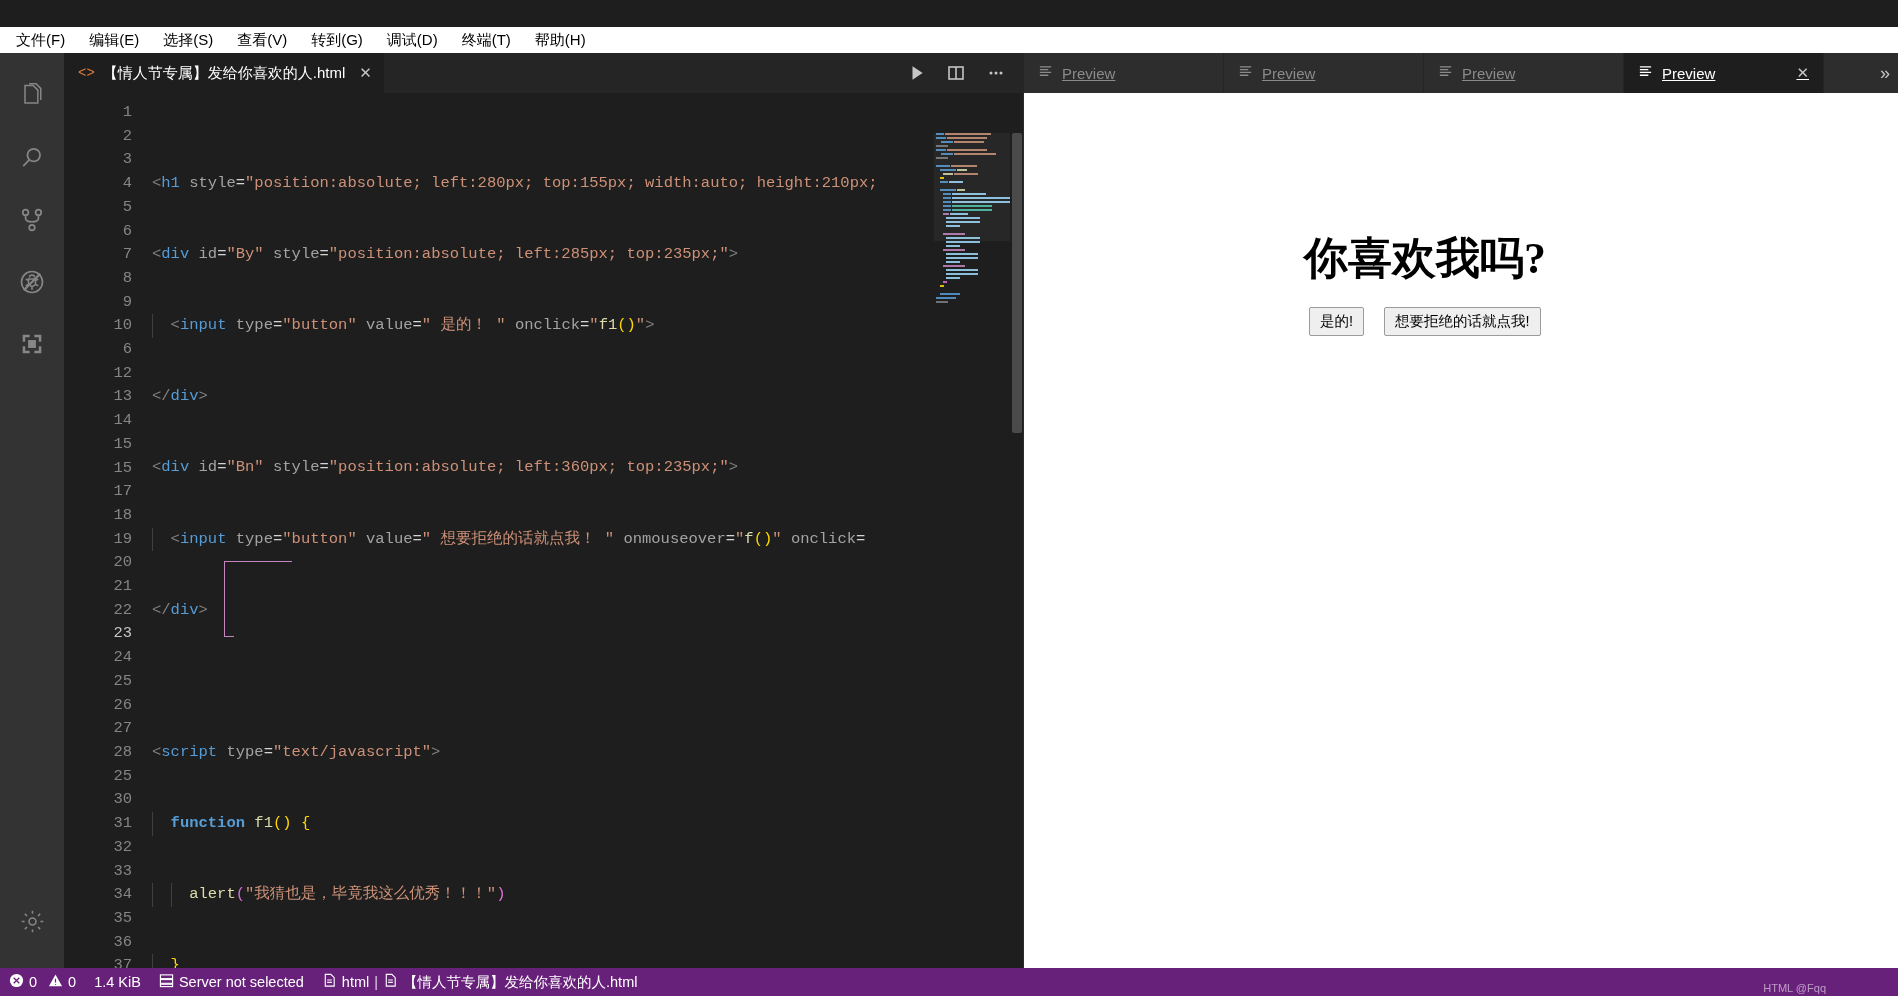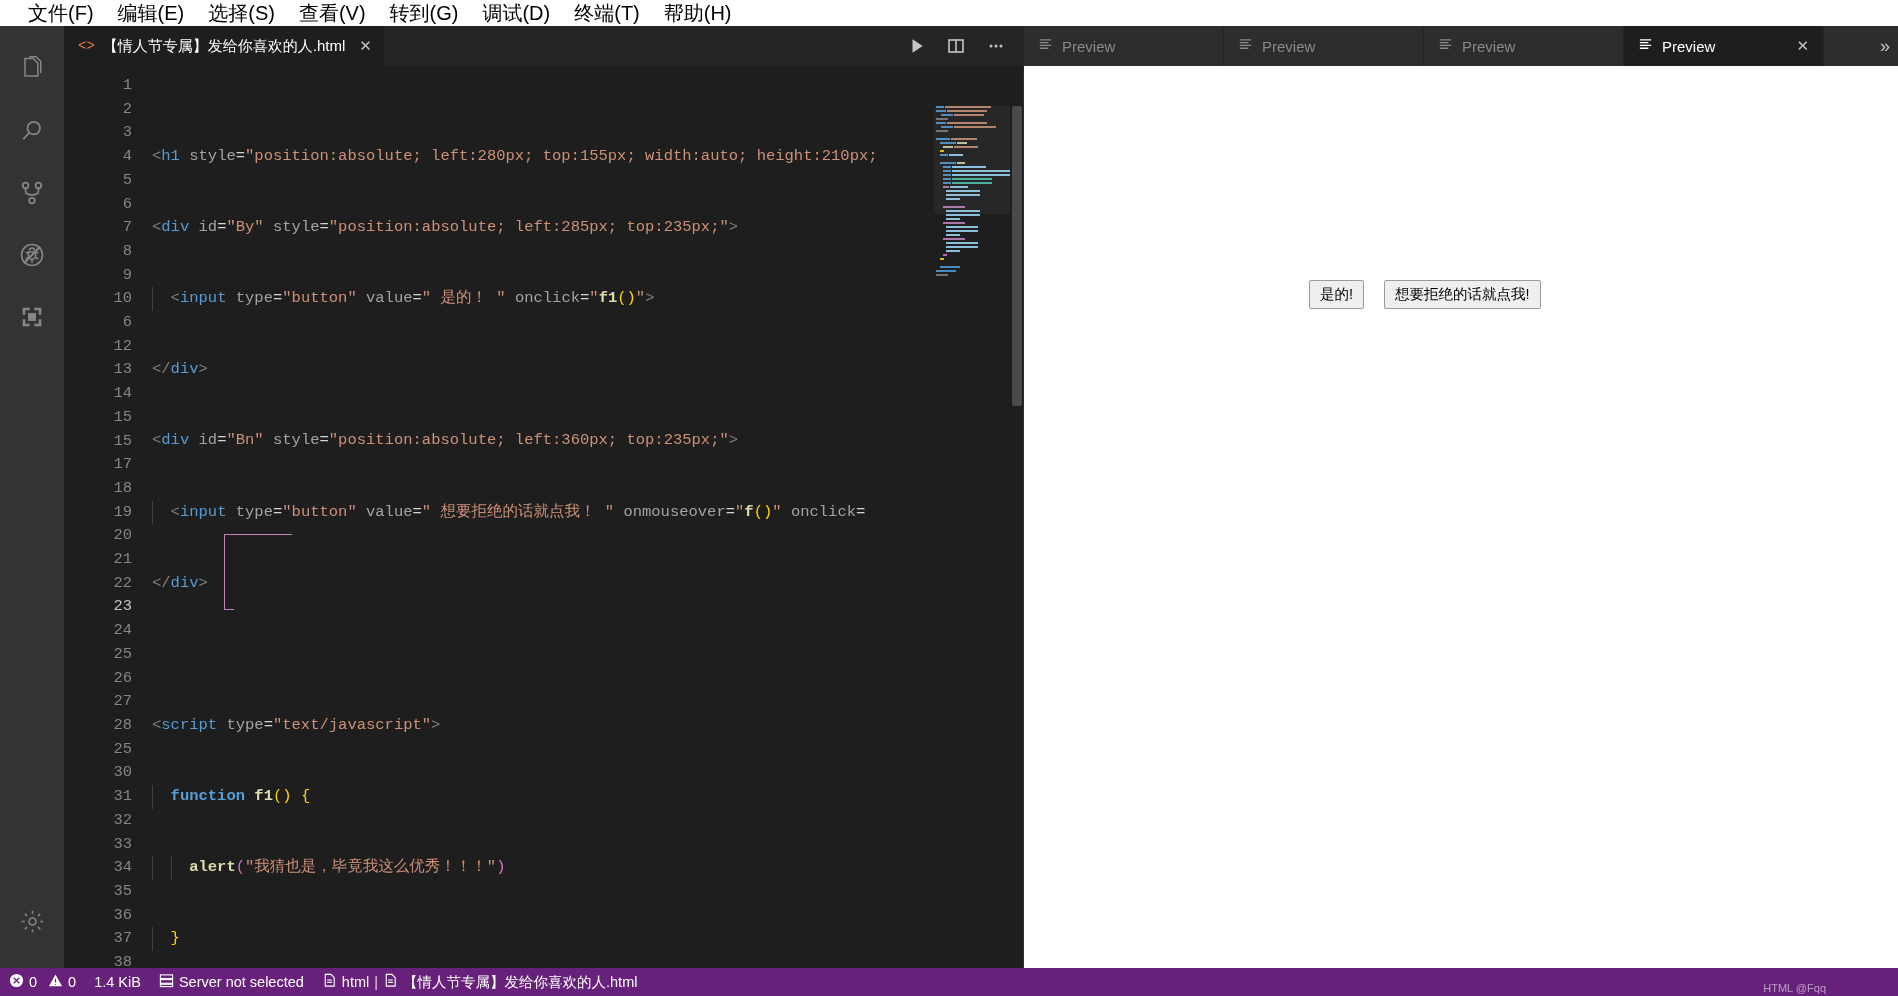--- a/index.html
+++ b/index.html
@@ -8,21 +8,21 @@
     background: #1e1e1e;
     font-family: "Liberation Sans", sans-serif;
     overflow: hidden;
   }
   body { display: flex; flex-direction: column; }
 
   
   .menubar {
     height: 26px; background: #ffffff; color: #000000;
     display: flex; align-items: center; flex: 0 0 26px;
-    font-size: 20px; padding-left: 16px;
+    font-size: 15px; padding-left: 4px; margin-top: 27px;
   }
   .menu-item { padding: 2px 12px; white-space: nowrap; cursor: default; }
 
   
   .bodyrow { flex: 1 1 auto; display: flex; min-height: 0; }
 
   
   .activitybar {
     width: 64px; background: #333333; flex: 0 0 64px;
     display: flex; flex-direction: column; align-items: center;
@@ -79,21 +79,21 @@
   
   .ig { display:inline-block; width:0; border-left:1px solid #404040; height:23.7px;
         vertical-align:top; margin-right:-1px; }
 
   
   .t-tag    { color: #569cd6; }
   .t-punc   { color: #808080; }
   .t-attr   { color: #a3a3a3; }
   .t-str    { color: #ce9178; }
   .t-kw     { color: #569cd6; font-weight: bold; }
-  .t-fn     { color: #dcdcaa; font-weight: bold; }
+  .t-fn     { color: #dcdcaa; }
   .t-op     { color: #d4d4d4; }
   .t-br1    { color: #ffd700; }
   .t-br2    { color: #da70d6; }
 
   
   .scopeline {
     position: absolute; left: 160px; top: 468px; width: 1px; height: 76px;
     background: #c586c0;
   }
   .scopeline-h {
@@ -124,20 +124,21 @@
   .preview {
     flex: 1 1 auto; display: flex; flex-direction: column; min-width: 0;
     background: #252526;
   }
   .ptabs { height: 40px; display: flex; flex: 0 0 40px; background: #2d2d2d; }
   .ptab {
     flex: 0 0 200px; display: flex; align-items: center; gap: 9px;
     padding: 16px 14px; font-size: 15px; color: #8a8a8a;
     background: #2d2d2d; border-right: 1px solid #252526; cursor: pointer;
     white-space: nowrap;
+    text-decoration: underline;
   }
   .ptab.active { background: #1e1e1e; color: #ffffff; }
   .ptab .pclose { margin-left: auto; font-size: 15px; color: #c5c5c5; }
   .ptabs-fill { flex: 1 1 auto; background: #2d2d2d; }
   .ptabs-more { width:26px; display:flex; align-items:center; justify-content:center;
                 color:#c5c5c5; font-size:18px; background:#2d2d2d; }
 
   .pcontent {
     flex: 1 1 auto; background: #ffffff; position: relative; overflow: hidden;
   }
@@ -565,20 +566,21 @@
           </svg>
         </span>
         <span>Preview</span>
         <span class="pclose">✕</span>
       </div>
       <div class="ptabs-fill"></div>
       <div class="ptabs-more">»</div>
     </div>
 
     <div class="pcontent">
+      <div class="p-heading">你喜欢我吗?</div>
       <button class="p-btn" id="btn-yes">是的!</button>
       <button class="p-btn" id="btn-no">想要拒绝的话就点我!</button>
     </div>
   </div>
 </div>
 
 <div class="statusbar" style="position:relative">
   <div class="sb-left">
     <div class="sb-item">
       <span>

